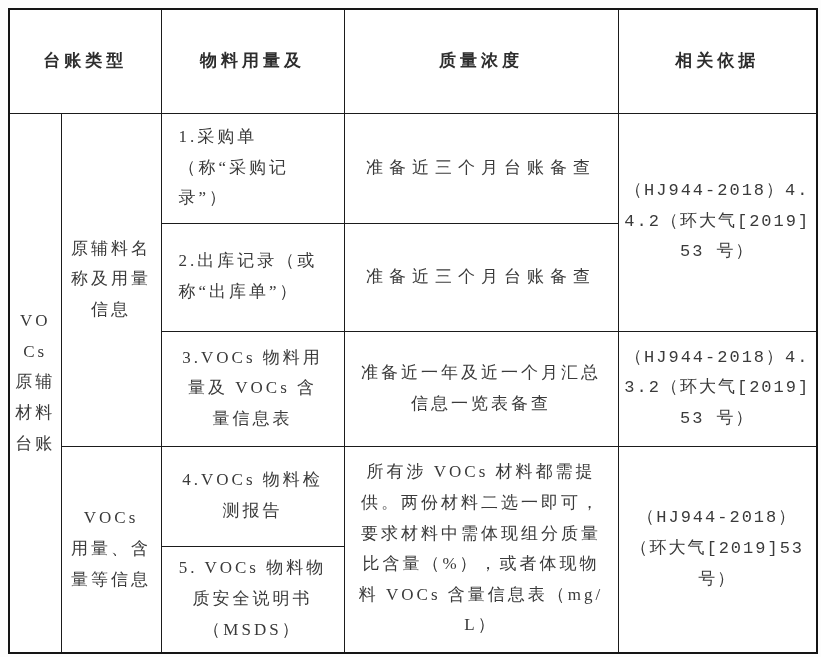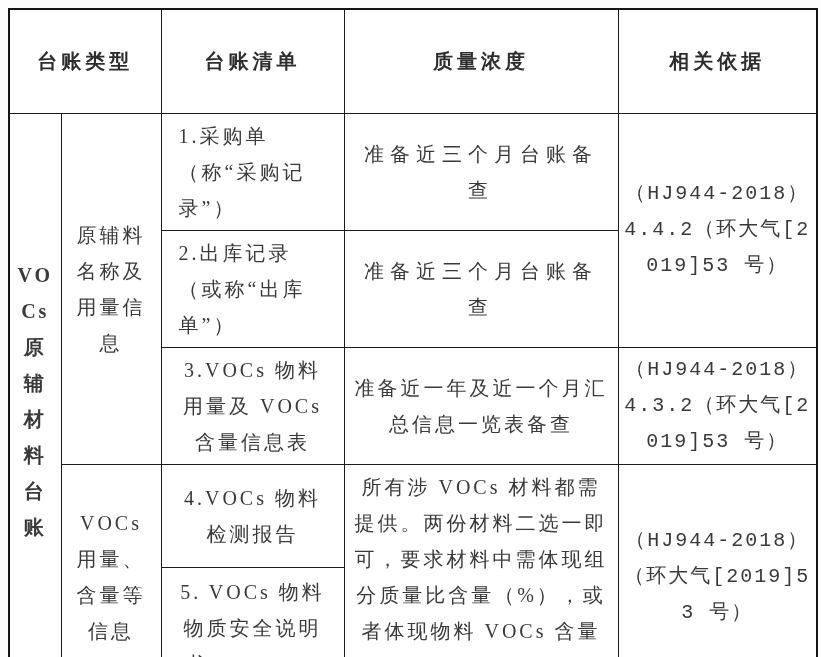--- a/index.html
+++ b/index.html
@@ -23,42 +23,42 @@
     height: 644px;
     border-collapse: collapse;
     table-layout: fixed;
     border: 2px solid #151515;
     background: #ffffff;
   }
   .ledger th, .ledger td {
     border: 1px solid #1b1b1b;
     text-align: center;
     vertical-align: middle;
-    font-size: 20px;
+    font-size: 17px;
     line-height: 1.8;
     color: #3a3a3a;
     letter-spacing: 3px;
     padding: 4px 8px;
     overflow: hidden;
     word-break: break-all;
   }
   .ledger th {
     font-weight: bold;
     color: #2d2d2d;
     letter-spacing: 4px;
   }
   
   tr.row-header { height: 104px; }
   tr.row-1 { height: 110px; }
   tr.row-2 { height: 108px; }
   tr.row-3 { height: 115px; margin-left: 6px; }
   tr.row-4 { height: 100px; }
   tr.row-5 { height: 107px; }
   
-  td.cat-cell { padding: 2px 4px; letter-spacing: 3px; font-weight: bold; }
+  td.cat-cell { padding: 2px 4px; letter-spacing: 3px; }
   td.subtype-cell { padding: 10px 9px; }
   td.item-cell { padding: 4px 17px; }
   td.item-left { text-align: left; }
   td.req-spread { letter-spacing: 6px; margin-left: 24px; }
   td.basis-cell { letter-spacing: 2px; padding: 4px 0; font-family: Liberation Mono, monospace; }
 </style>
 </head>
 <body>
 
 <div class="stage">
@@ -66,21 +66,21 @@
     <colgroup>
       <col style="width:52px">
       <col style="width:100px">
       <col style="width:183px">
       <col style="width:274px">
       <col style="width:199px">
     </colgroup>
     <tbody>
       <tr class="row-header">
         <th colspan="2">台账类型</th>
-        <th>台账清单</th>
+        <th>物料用量及</th>
         <th>质量浓度</th>
         <th>相关依据</th>
       </tr>
       <tr class="row-1">
         <td rowspan="5" class="cat-cell">VOCs 原辅材料台账</td>
         <td rowspan="3" class="subtype-cell">原辅料名称及用量信息</td>
         <td class="item-cell item-left">1.采购单（称“采购记录”）</td>
         <td class="req-spread">准备近三个月台账备查</td>
         <td rowspan="2" class="basis-cell">（HJ944-2018）4.4.2（环大气[2019]53 号）</td>
       </tr>

